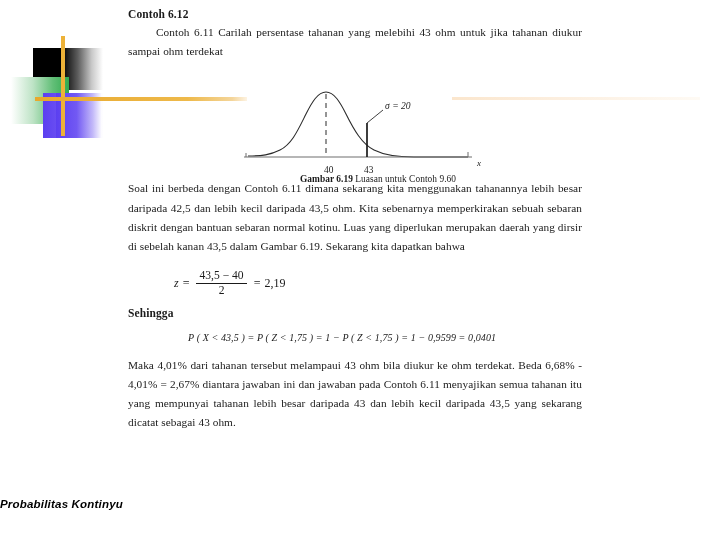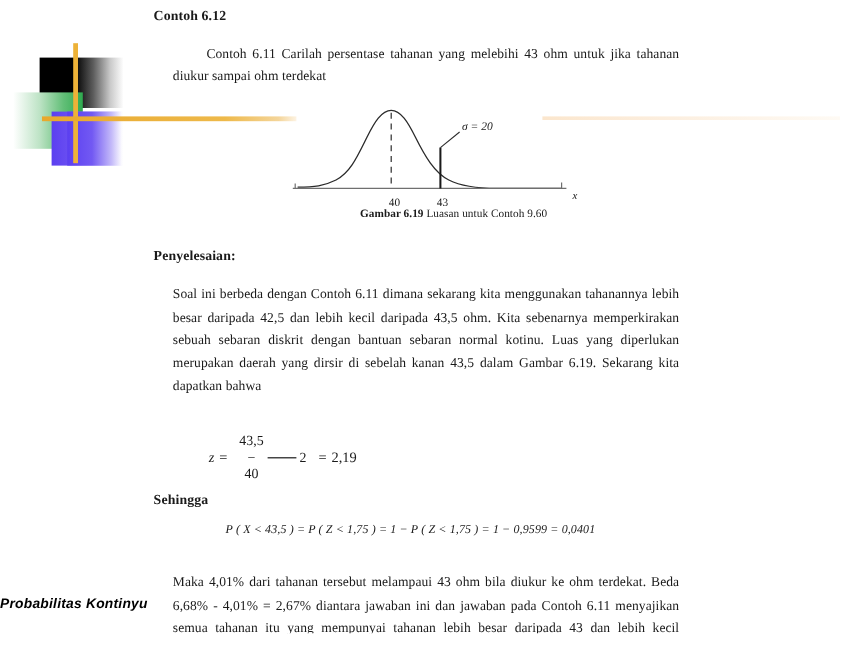--- a/index.html
+++ b/index.html
@@ -53,21 +53,21 @@
   .heading {
     font-weight: bold;
     font-size: 11.5px;
     letter-spacing: 0.1px;
     margin: 0 0 3px 0;
   }
   .para {
     font-size: 11.3px;
     line-height: 19.2px;
     text-align: justify;
-    margin: 16px;
+    margin: 0;
     letter-spacing: 0.05px;
   }
   .para.indent { text-indent: 28px; }
   .spacer-sm { height: 10px; }
   .spacer-md { height: 13px; }
 
   
   #figure { position: absolute; left: 236px; top: 82px; width: 252px; height: 114px; }
   #figure svg { display: block; }
   .fig-caption {
@@ -78,22 +78,22 @@
   .fig-caption b { font-weight: bold; padding-left: 32px; }
 
   
   .math-row {
     display: flex; align-items: center; justify-content: flex-start;
     font-family: "Liberation Serif", serif;
     font-size: 12px;
   }
   .math-z { padding-left: 46px; }
   .frac {
-    display: inline-flex; flex-direction: row; align-items: center;
-    vertical-align: middle; margin: 0 3px; line-height: 1.15; text-align: center;
+    display: inline-flex; flex-direction: column; align-items: center;
+    vertical-align: middle; margin: 0 3px; line-height: 1.15;
   }
   .frac .num { font-size: 11.6px; padding: 0 3px; }
   .frac .bar { width: 100%; height: 1px; background: #1a1a1a; }
   .frac .den { font-size: 11.6px; padding: 0 3px; }
   .ital { font-style: italic; }
   .math-p { padding-left: 60px; font-size: 10px; letter-spacing: 0.1px; }
 
   
   #footer {
     position: absolute; left: 0; top: 498px; width: 720px;
@@ -120,21 +120,20 @@
   <div class="deco-hline-right"></div>
 
   <div id="body">
 
     <div class="heading">Contoh 6.12</div>
 
     <div class="para indent">Contoh 6.11 Carilah persentase tahanan yang melebihi 43 ohm untuk jika tahanan diukur sampai ohm terdekat</div>
 
     <div style="height:118px"></div>
 
-    <div class="heading">Penyelesaian:</div>
 
     <div class="para">Soal ini berbeda dengan Contoh 6.11 dimana sekarang kita menggunakan tahanannya lebih besar daripada 42,5 dan lebih kecil daripada 43,5 ohm. Kita sebenarnya memperkirakan sebuah sebaran diskrit dengan bantuan sebaran normal kotinu. Luas yang diperlukan merupakan daerah yang dirsir di sebelah kanan 43,5 dalam Gambar 6.19. Sekarang kita dapatkan bahwa</div>
 
     <div class="spacer-md"></div>
 
     <div class="math-row math-z">
       <span class="ital">z</span>
       <span style="padding:0 4px">=</span>
       <span class="frac">
         <span class="num">43,5 − 40</span>

